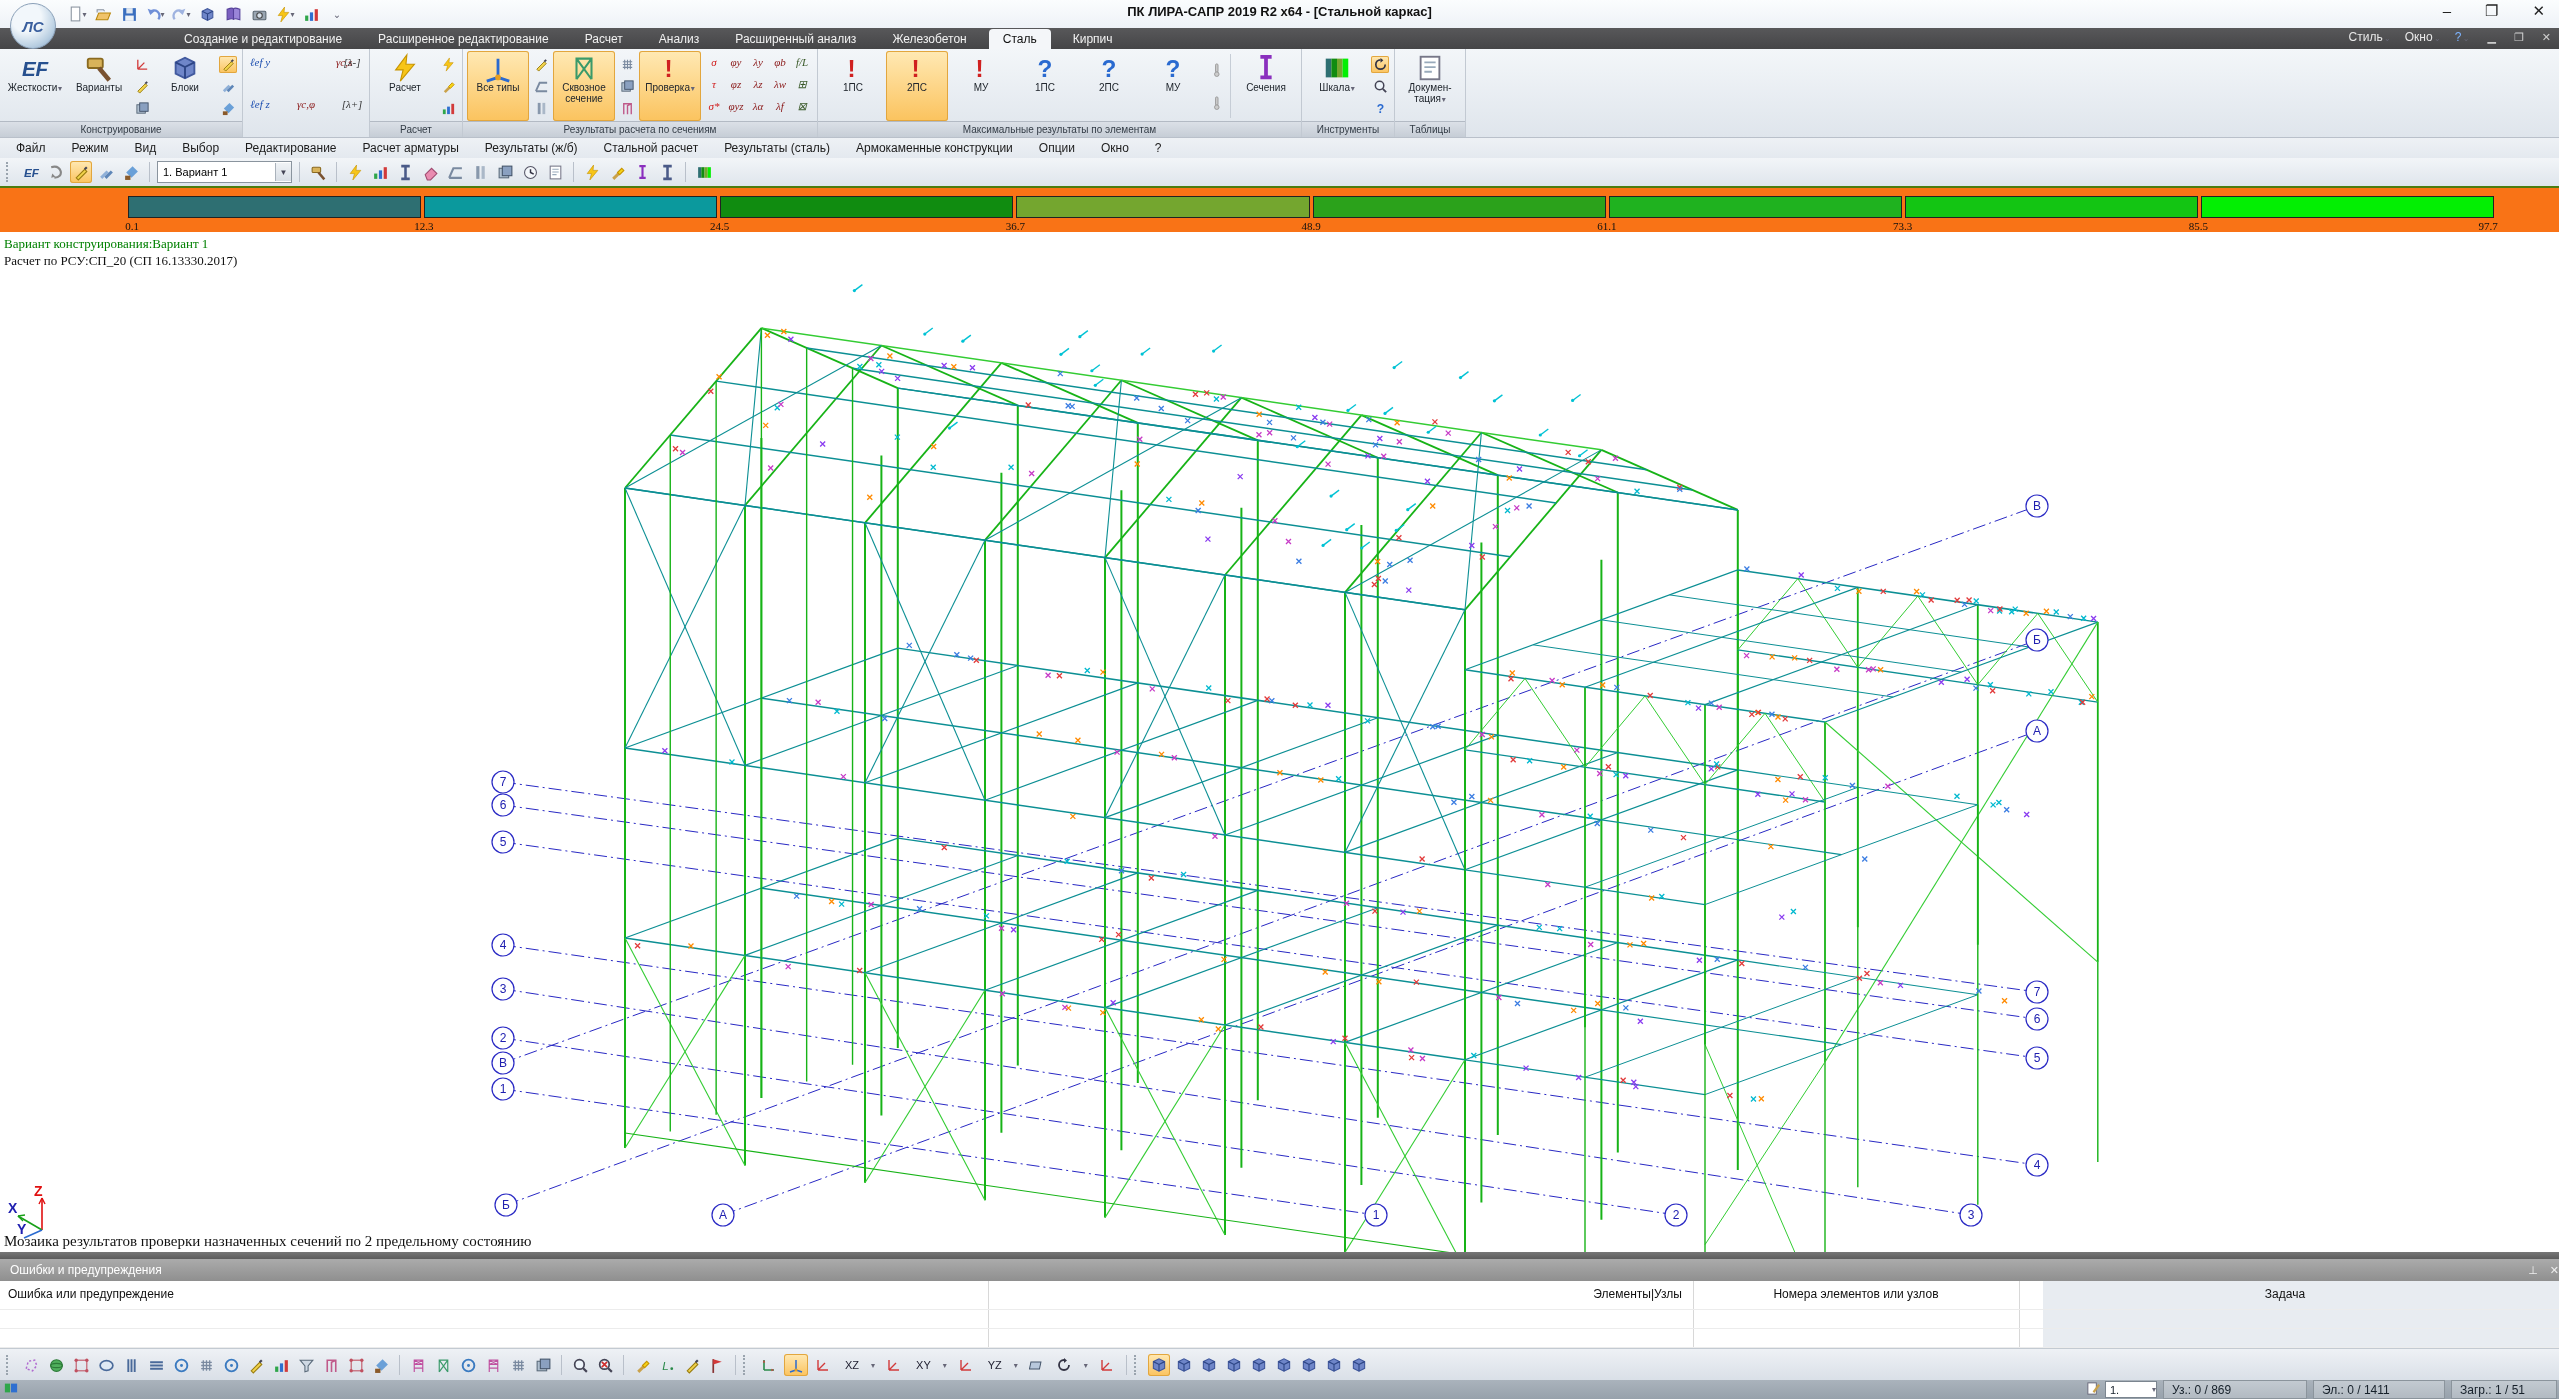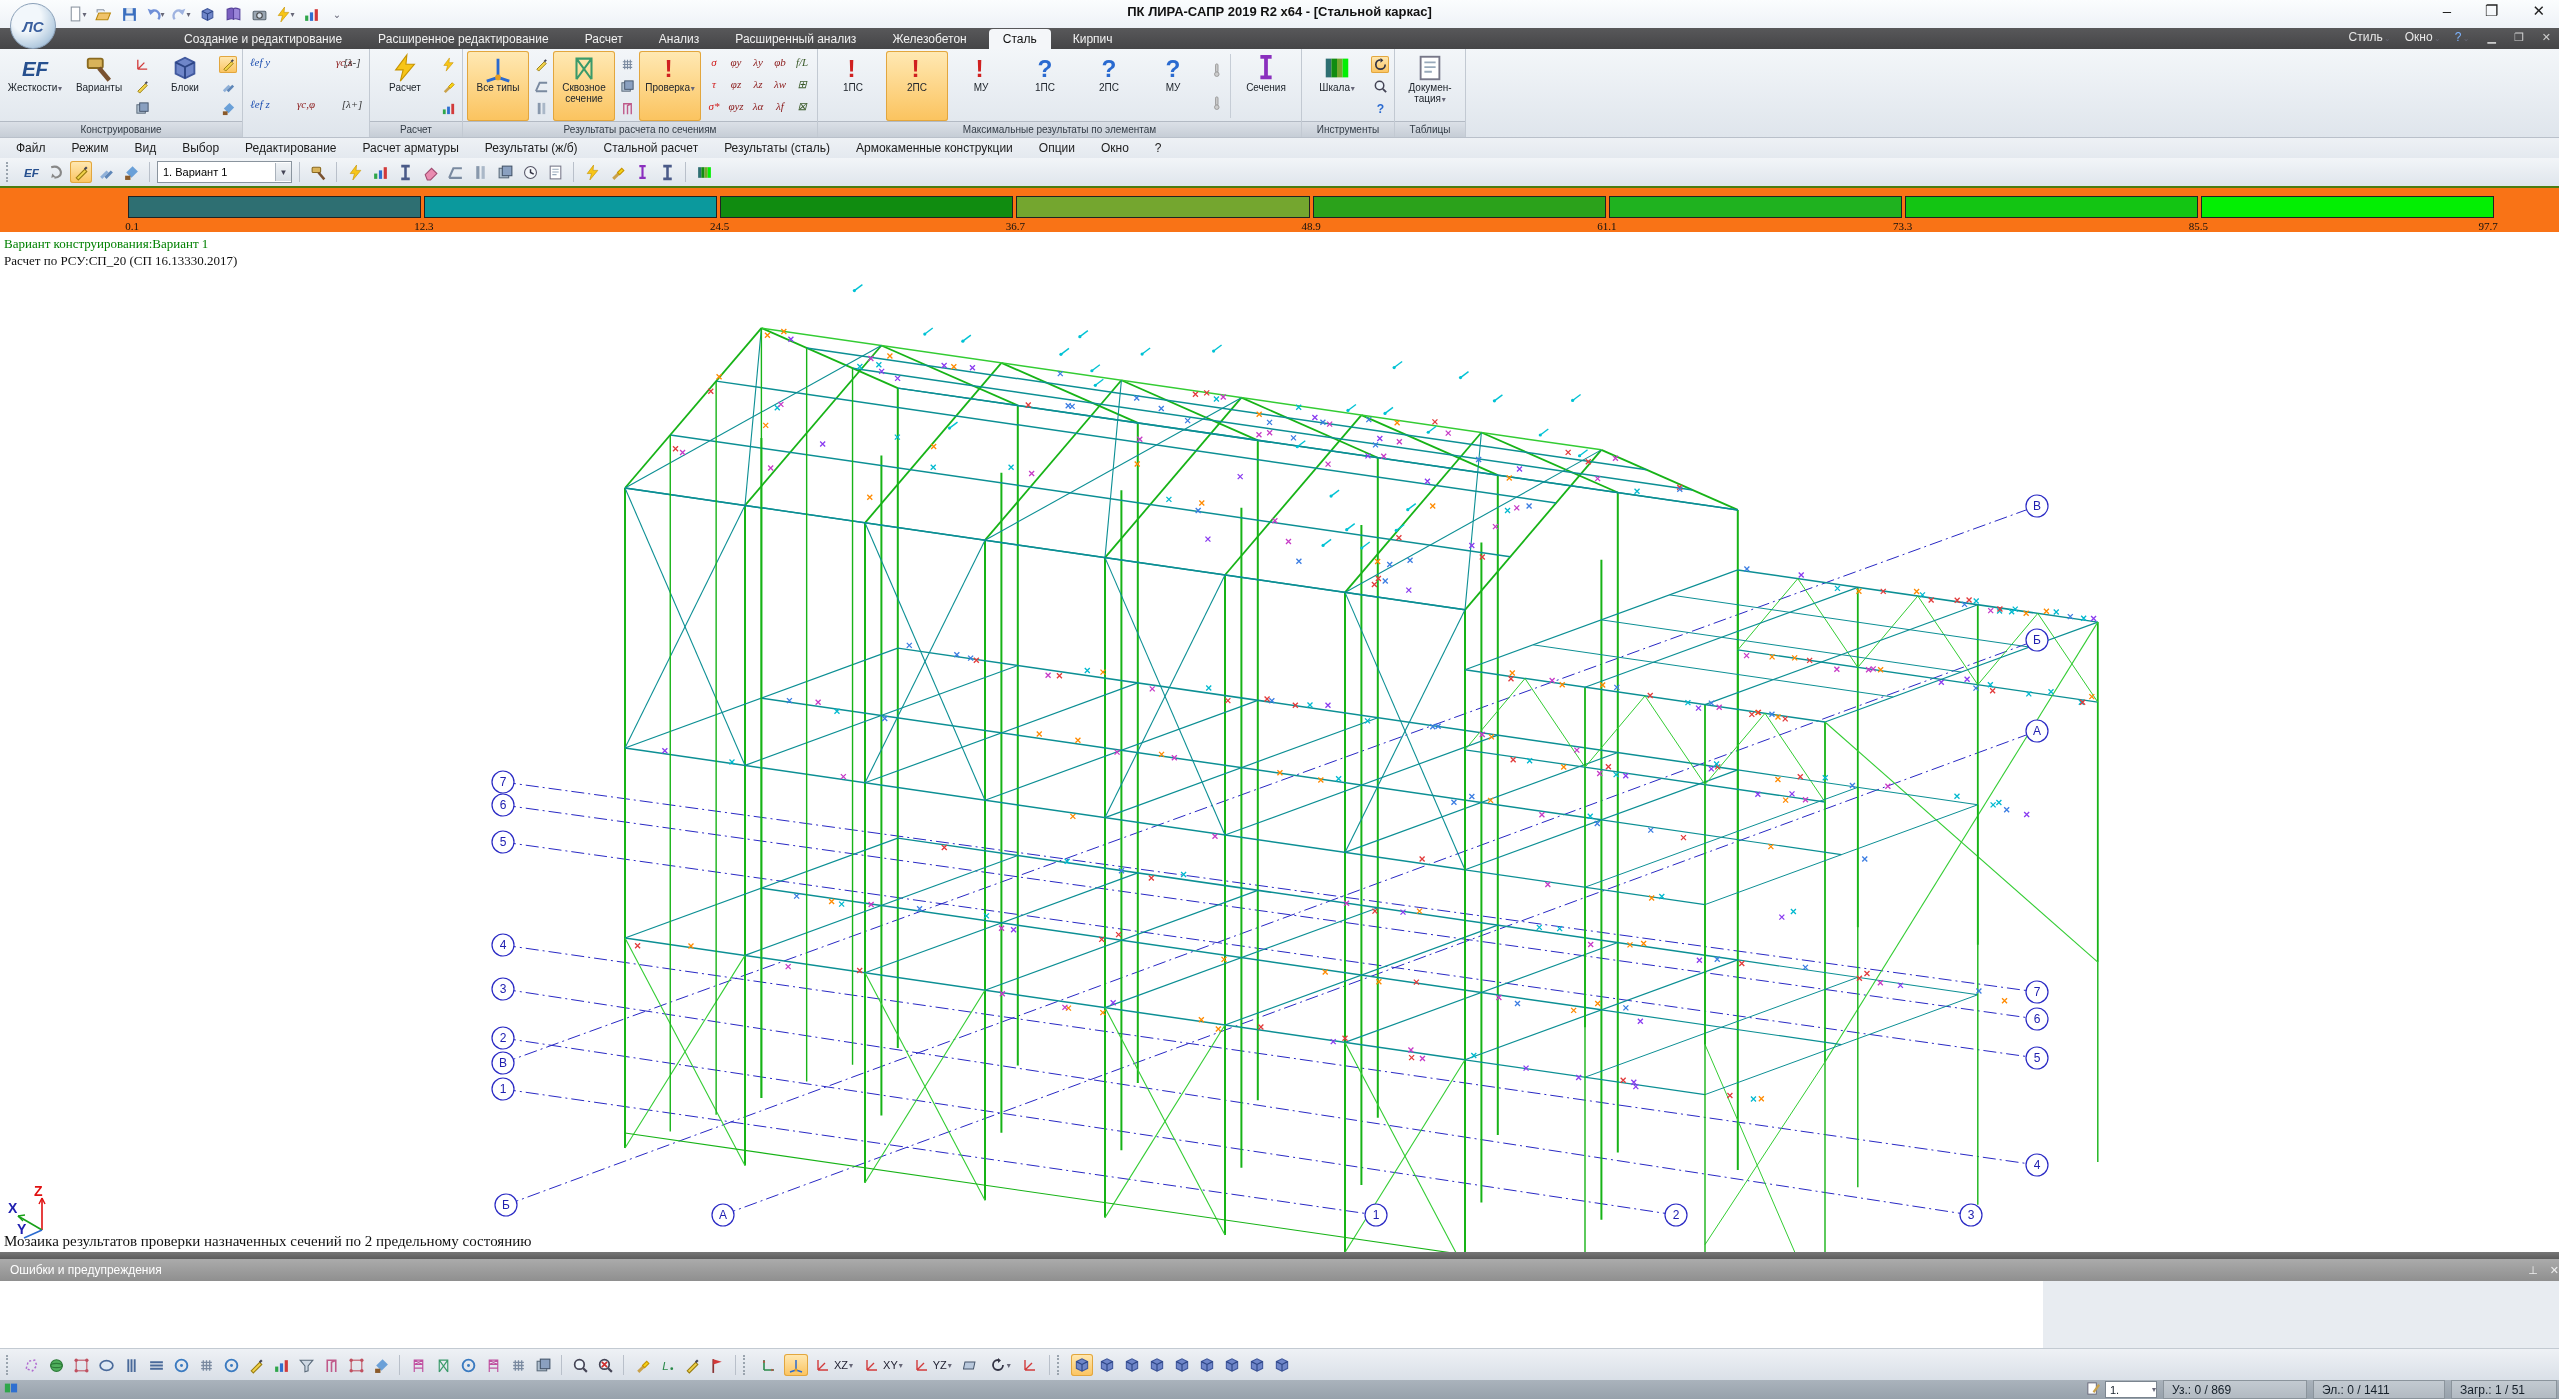--- a/index.html
+++ b/index.html
@@ -75,21 +75,21 @@
   #errhdr{position:absolute;left:0;top:0;width:2559px;height:22px;
     background:linear-gradient(#ababab,#8f8f8f);color:#fff;font-size:12px;display:flex;align-items:center;padding-left:10px;}
   #errhdr .hbtns{position:absolute;right:10px;display:flex;gap:12px;color:#eee;font-size:11px;}
   #errtable{position:absolute;left:0;top:22px;width:2559px;height:67px;font-size:12px;color:#111;}
   .ecol{position:absolute;top:0;height:67px;border-left:1px solid #d8d8d8;}
   .ehead{position:absolute;top:6px;font-size:12px;}
   .erow{position:absolute;left:0;width:2559px;border-top:1px solid #ececec;height:0;}
   
   #btoolbar{left:0;top:1348px;width:2559px;height:32px;background:linear-gradient(#eef1f5,#d9dfe7);
     border-top:1px solid #c3cad2;display:flex;align-items:center;gap:3px;padding-left:6px;}
-  .pbtn{height:22px;display:flex;align-items:center;gap:3px;font-size:11px;color:#223;padding:0 4px;border-radius:3px;text-align:right;}
+  .pbtn{height:22px;display:flex;align-items:center;gap:14px;font-size:11px;color:#223;padding:0 4px;border-radius:3px;text-align:right;}
   .pbtn.act{background:linear-gradient(#ffe9b4,#fbc35e);box-shadow:inset 0 0 0 1px #e2a63e;}
   
   #statusbar{left:0;top:1380px;width:2559px;height:19px;background:linear-gradient(#aab3bc,#97a1ab);
     display:flex;align-items:center;font-size:12px;color:#16202a;}
   .sfield{height:17px;background:linear-gradient(#c3cad1,#b2bac2);border:1px solid #8b949c;
     display:flex;align-items:center;padding:0 8px;margin-left:6px;}
   #sb-combo{width:46px;height:15px;background:#fff;border:1px solid #7b858f;display:flex;
     align-items:center;justify-content:space-between;font-size:11px;padding-left:4px;}
   text{font-family:"Liberation Sans",sans-serif;}
 </style>
@@ -1235,20 +1235,32 @@
 
 <div id="splitter" class="abs"></div>
 <div id="errors" class="abs">
   <div id="errhdr">
     <span>Ошибки и предупреждения</span>
     <span class="hbtns">
       <span>⊥</span>
       <span>✕</span>
     </span>
   </div>
+  <div id="errtable">
+    <div class="ehead" style="left:8px;">Ошибка или предупреждение</div>
+    <div class="ehead" style="left:1460px;width:222px;text-align:right;">Элементы|Узлы</div>
+    <div class="ehead" style="left:1694px;width:324px;text-align:center;">Номера элементов или узлов</div>
+    <div class="ehead" style="left:2020px;width:530px;text-align:center;">Задача</div>
+    <div class="ecol" style="left:988px;"></div>
+    <div class="ecol" style="left:1693px;"></div>
+    <div class="ecol" style="left:2019px;"></div>
+    <div class="erow" style="top:28px;"></div>
+    <div class="erow" style="top:47px;"></div>
+    <div class="erow" style="top:66px;"></div>
+  </div>
 </div>
 
 <div id="btoolbar" class="abs">
     <span class="grip"></span>
     <span class="tico">
       <svg width="17" height="17" viewBox="0 0 16 16">
         <path d="M3 11 L5 4 L11 3 L13 8 L9 13 Z" fill="none" stroke="#b06ad0" stroke-dasharray="2 2" stroke-width="1.4"></path>
       </svg>
     </span>
     <span class="tico">

